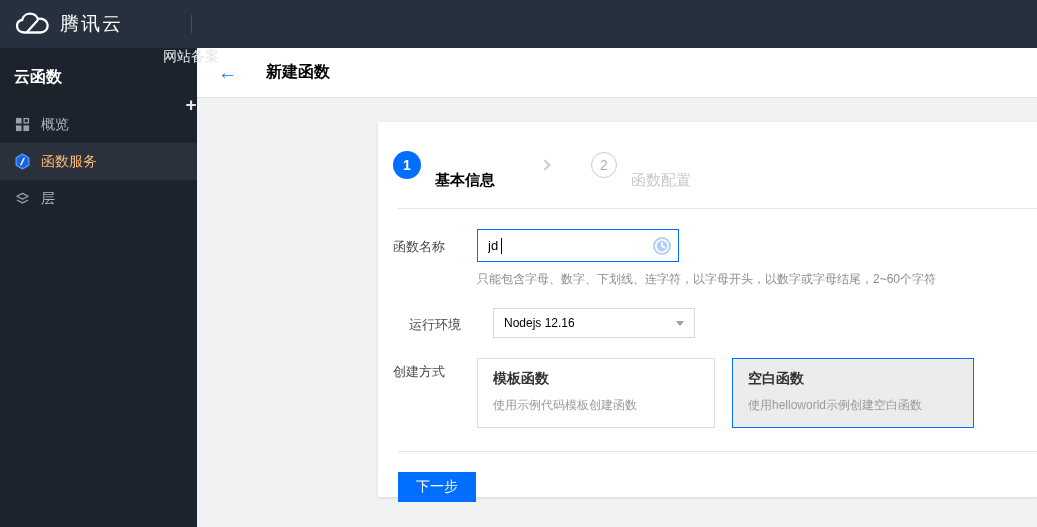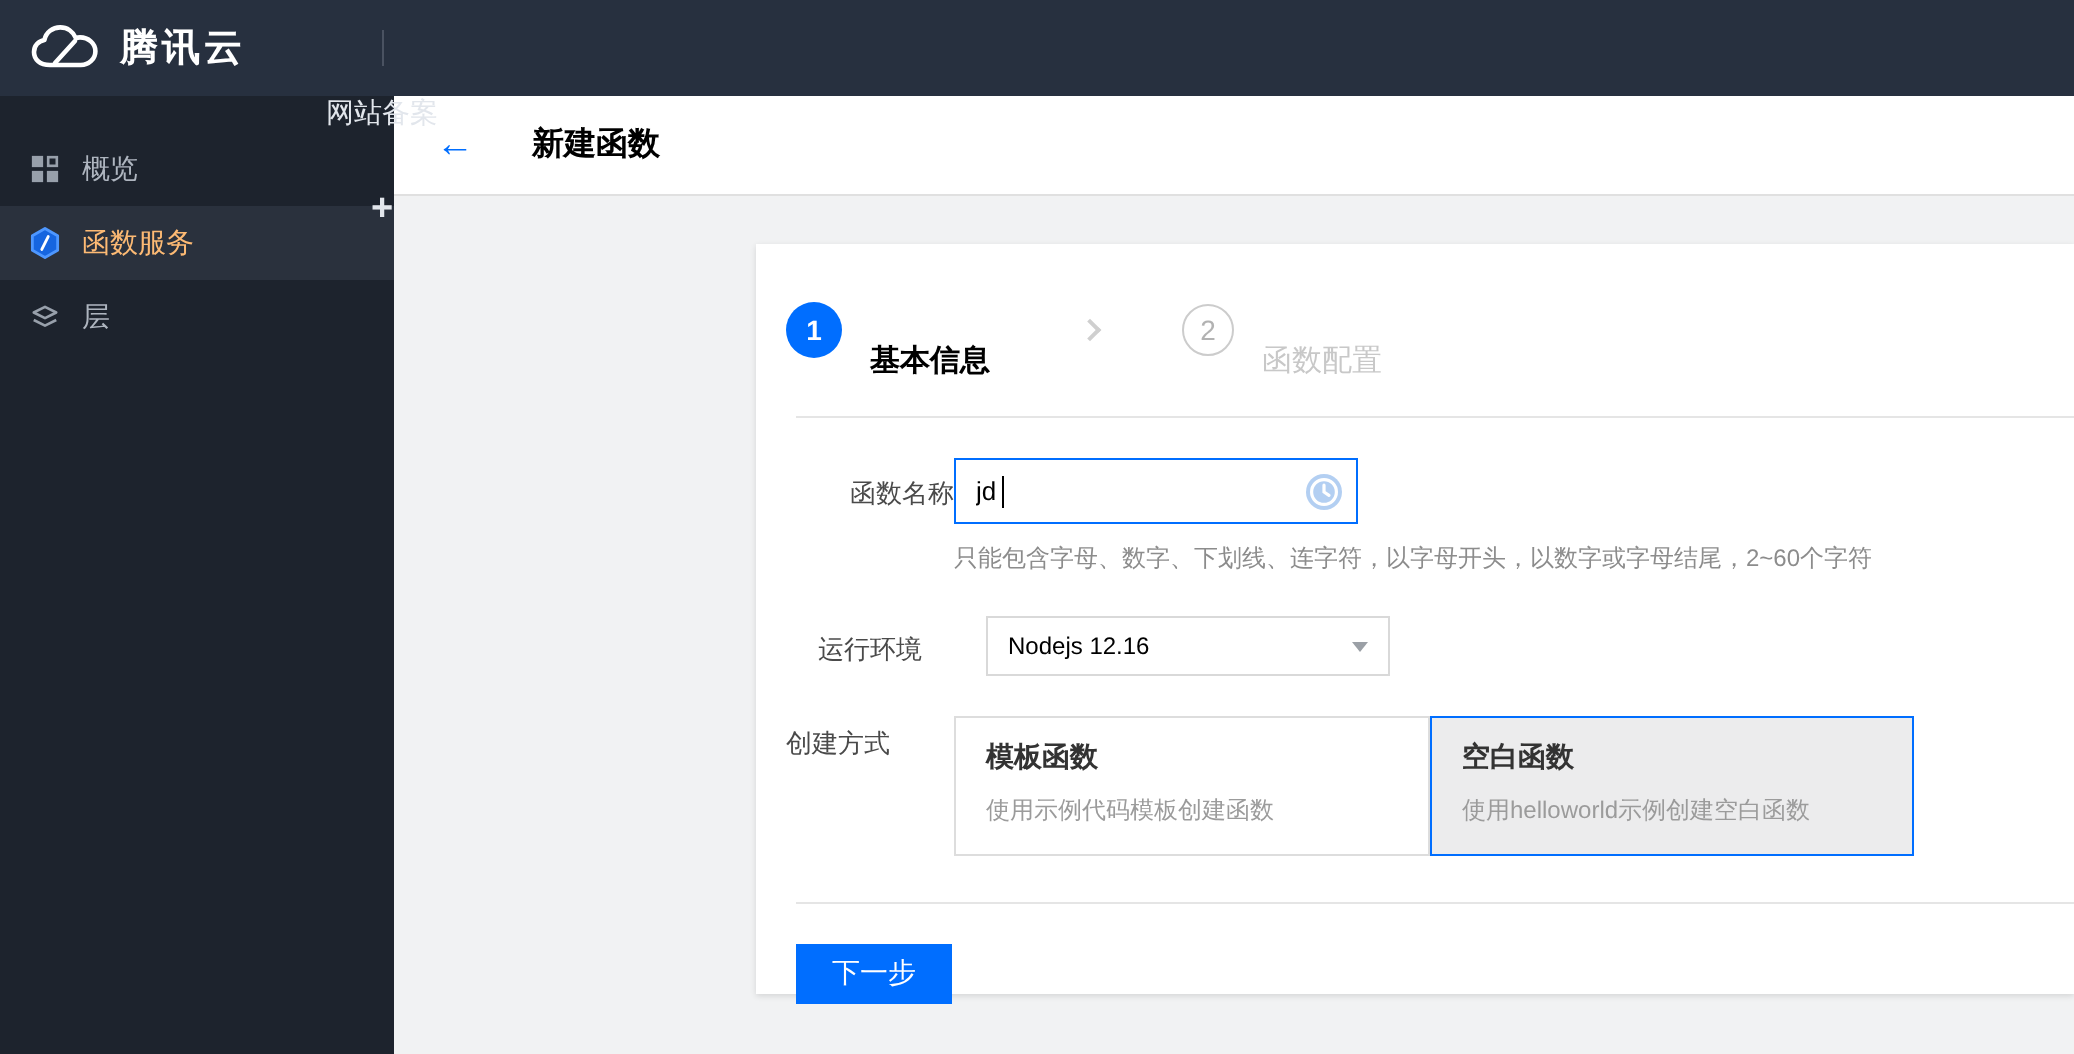--- a/index.html
+++ b/index.html
@@ -3,21 +3,21 @@
 <meta charset="utf-8">
 <style>
   * { margin:0; padding:0; box-sizing:border-box; }
   html,body { width:1037px; height:527px; overflow:hidden;
     font-family:"Liberation Sans","DejaVu Sans",sans-serif; background:#f1f2f3; }
 
   
   .topbar { position:absolute; top:0; left:0; width:1037px; height:48px;
     background:#27303f; display:flex; align-items:center; z-index:20; }
   .logo { display:flex; align-items:center; margin-left:14px; cursor:pointer; }
-  .logo-text { color:#fff; font-size:19px; font-weight:bold; letter-spacing:2px; margin-left:9px; }
+  .logo-text { color:#fff; font-size:19px; font-weight:normal; letter-spacing:2px; margin-left:9px; }
   .topnav { display:flex; align-items:center; margin-left:28px;flex-direction:column; }
   .topnav-item { color:#e2e6ec; font-size:14px; padding:0 12px; height:48px;
     display:flex; align-items:center; cursor:pointer; white-space:nowrap; }
   .topnav-item.overview { margin-left:2px; }
   .caret-down { width:0; height:0; border-left:4px solid transparent;
     border-right:4px solid transparent; border-top:5px solid #c6ccd6; margin-left:6px; }
   .topnav-divider { width:1px; height:18px; background:#4a5261; margin:0 12px; }
   .topnav-plus { font-size:19px; font-weight:bold; padding:0 14px; }
 
   
@@ -54,39 +54,39 @@
   .step-label.pending { color:#c8c8c8; }
   .step-chev { width:8px; height:8px; border-top:2px solid #cfcfcf; border-right:2px solid #cfcfcf;
     transform:rotate(45deg); margin:0 42px 0 46px; }
 
   .divider { height:1px; background:#e5e5e5; margin:18px 0 0 20px; }
 
   
   .form { padding:20px 0 0 15px; }
   .form-row { display:flex; margin-bottom:20px; }
   .form-label { width:84px; font-size:13px; color:#4a4a4a; flex-shrink:0; }
-  .row-name .form-label { padding-top:9px;text-align:right; }
+  .row-name .form-label { padding-top:9px; }
   .row-runtime .form-label { padding-top:8px;margin-left:16px; }
   .row-create .form-label { padding-top:5px; }
 
   .input-wrap { position:relative; width:202px; }
   .text-input { width:202px; height:33px; border:1px solid #006eff; outline:none;
     font-size:13px; color:#000; padding:0 32px 0 10px; background:#fff;
     font-family:"Liberation Sans","DejaVu Sans",sans-serif; }
   .caret-bar { position:absolute; left:24px; top:9px; width:1px; height:16px; background:#000; }
   .input-clock { position:absolute; right:7px; top:7px; width:20px; height:20px; cursor:pointer; }
   .helper { font-size:12px; color:#8c8c8c; margin-top:9px; }
 
   .select { width:202px; height:30px; border:1px solid #d9d9d9; background:#fff;
     display:flex; align-items:center; justify-content:space-between; padding:0 10px;
     font-size:12px; color:#000; cursor:pointer; }
   .select-caret { width:0; height:0; border-left:4px solid transparent;
     border-right:4px solid transparent; border-top:5px solid #9ba0a6; }
 
-  .create-options { display:flex; gap:0; }
+  .create-options { display:flex; gap:17px; }
   .create-card { width:238px; height:70px; border:1px solid #dddddd; background:#fff;
     padding:11px 15px; cursor:pointer; }
   .create-card.selected { width:242px; border:1px solid #006eff; background:#ececed; }
   .cc-title { font-size:14px; font-weight:bold; color:#333; }
   .cc-desc { font-size:12px; color:#9b9b9b; margin-top:9px; }
 
   .divider2 { margin-top:23px; }
   .next-btn { display:block; margin:20px 0 0 20px; width:78px; height:30px;
     background:#006eff; color:#fff; border:none; font-size:14px; cursor:pointer;
     font-family:"Liberation Sans","DejaVu Sans",sans-serif; }
@@ -116,20 +116,21 @@
     <div class="topnav-item">
       <span>网站备案</span>
     </div>
     <div class="topnav-item topnav-plus">
       <span>+</span>
     </div>
   </div>
 </div>
 
 <div class="sidebar">
+  <div class="sidebar-title">云函数</div>
   <div class="side-menu">
     <div class="side-item">
       <span class="icn">
         <svg viewBox="0 0 16 16" width="15" height="15">
           <rect x="1" y="1" width="6" height="6" fill="#98a0ab"></rect>
           <rect x="9.7" y="1.7" width="4.6" height="4.6" fill="none" stroke="#98a0ab" stroke-width="1.4"></rect>
           <rect x="1" y="9" width="6" height="6" fill="#98a0ab"></rect>
           <rect x="9" y="9" width="6" height="6" fill="#98a0ab"></rect>
         </svg>
       </span>

